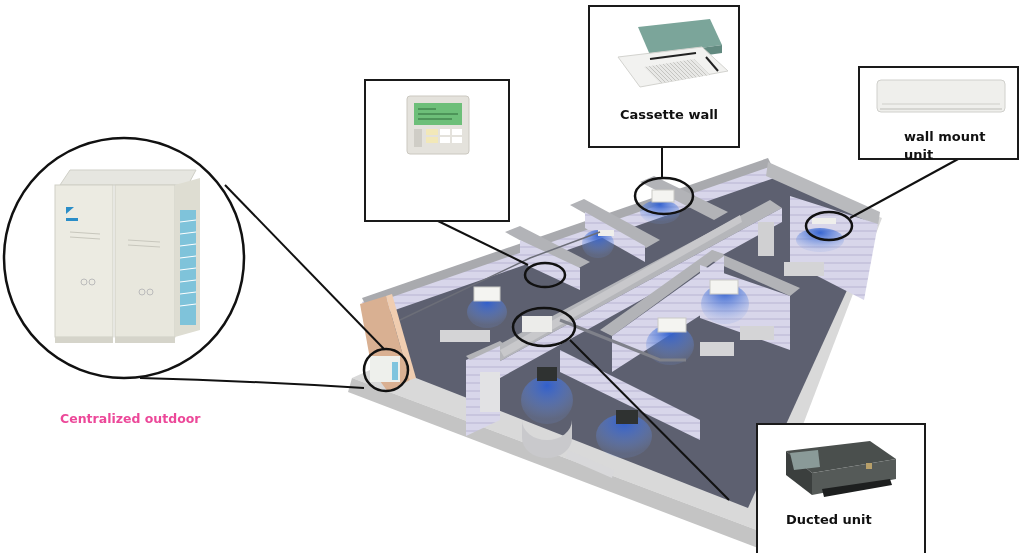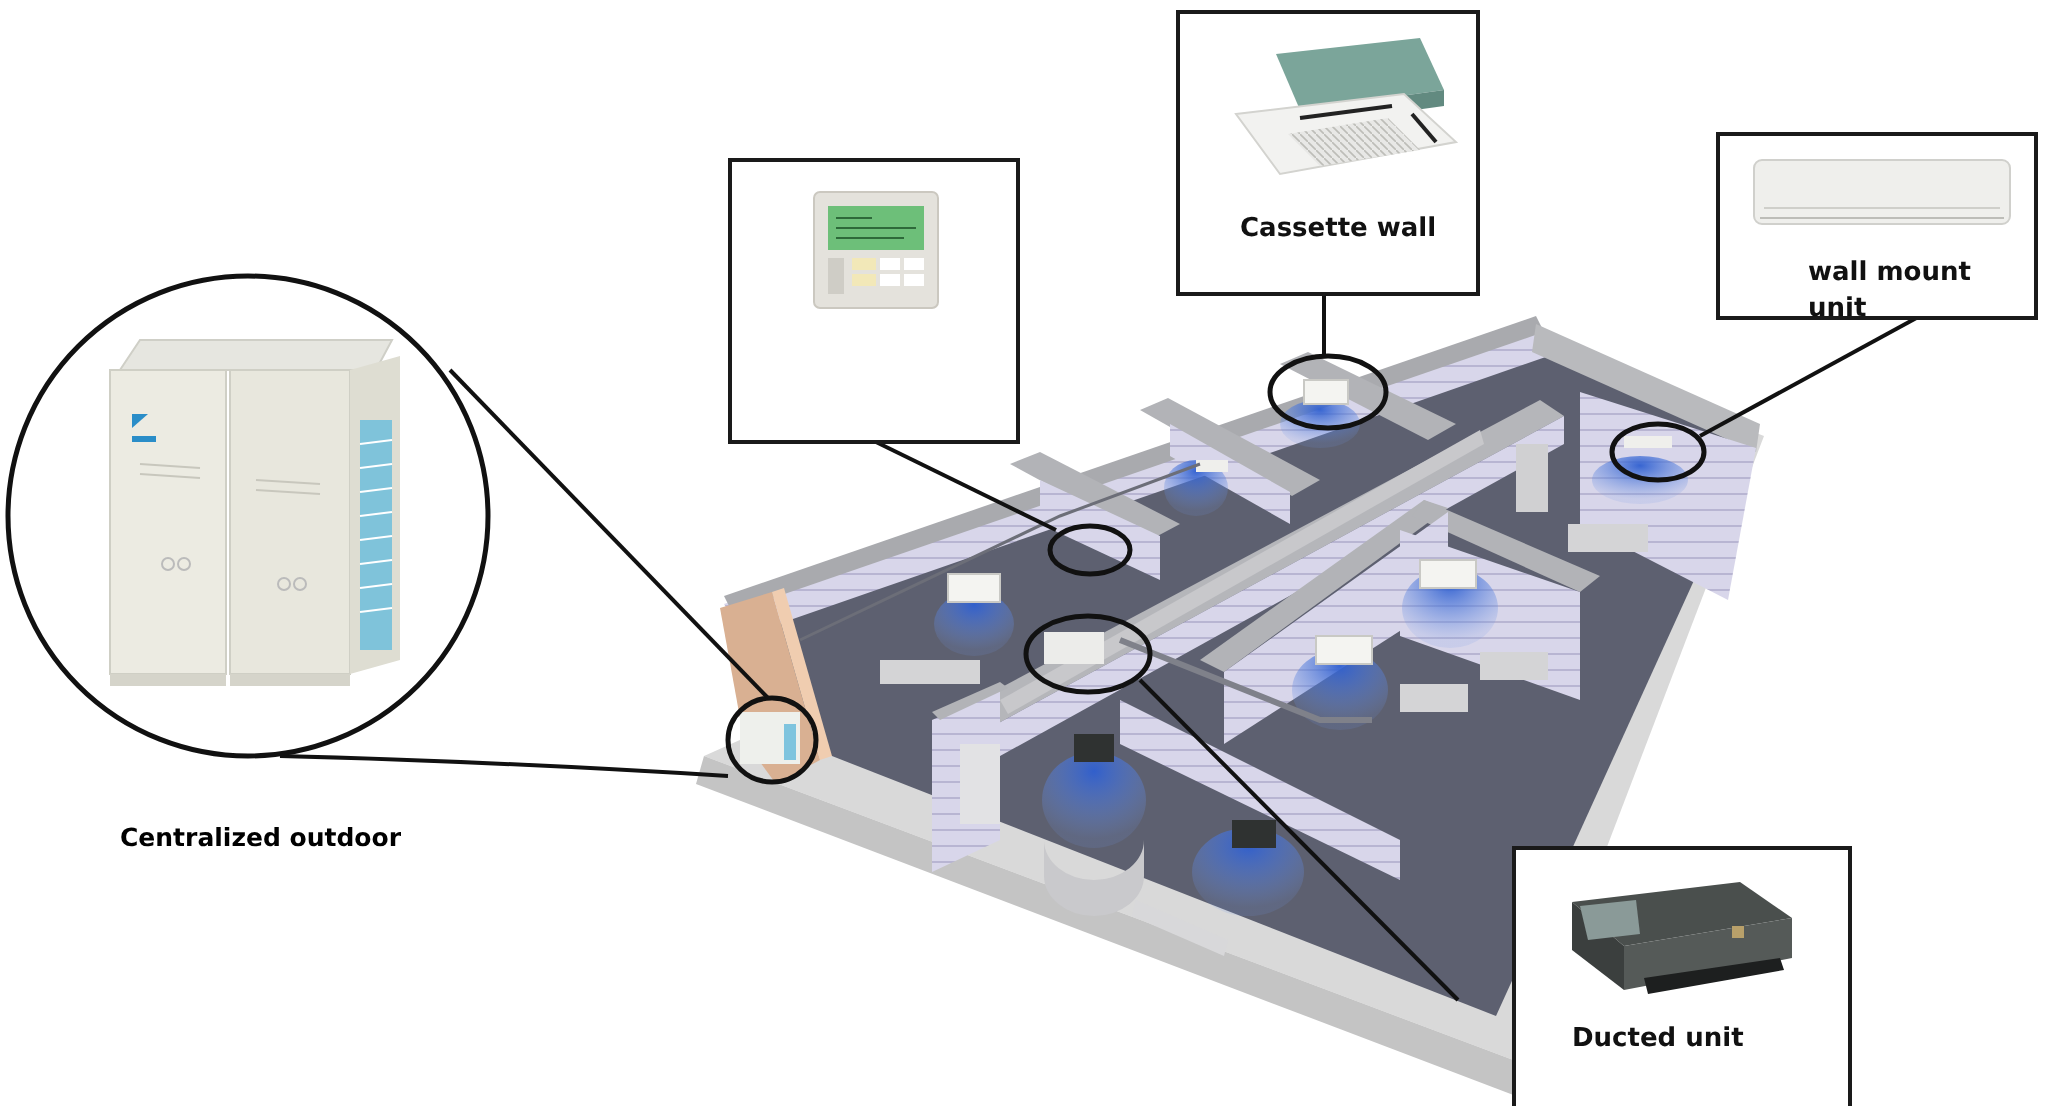--- a/index.html
+++ b/index.html
@@ -5,21 +5,21 @@
   html, body { margin:0; padding:0; background:#ffffff; }
   body { width:1024px; height:553px; position:relative; overflow:hidden; font-family:"DejaVu Sans", sans-serif; }
   .canvas { position:absolute; left:0; top:0; width:1024px; height:553px; }
   .callout-box {
     position:absolute; background:#fff; border:2px solid #1a1a1a; box-sizing:border-box;
   }
   .label {
     position:absolute; font-weight:bold; color:#111; font-size:13px; line-height:18px;
     font-family:"DejaVu Sans", sans-serif;
   }
-  .outdoor-label { position:absolute; left:60px; top:410px; font-weight:bold; font-size:12.5px; line-height:18px; color:#000000; }
+  .outdoor-label { position:absolute; left:60px; top:410px; font-weight:bold; font-size:12.5px; line-height:18px; color:#ec4899; }
 </style>
 </head>
 <body>
 
 <svg class="canvas" viewBox="0 0 1024 553" width="1024" height="553" xmlns="http://www.w3.org/2000/svg">
   <defs>
     <radialGradient id="blueAir" cx="50%" cy="20%" r="70%">
       <stop offset="0%" stop-color="#2f5fd0" stop-opacity="0.95"></stop>
       <stop offset="100%" stop-color="#6f95e6" stop-opacity="0.15"></stop>
     </radialGradient>

